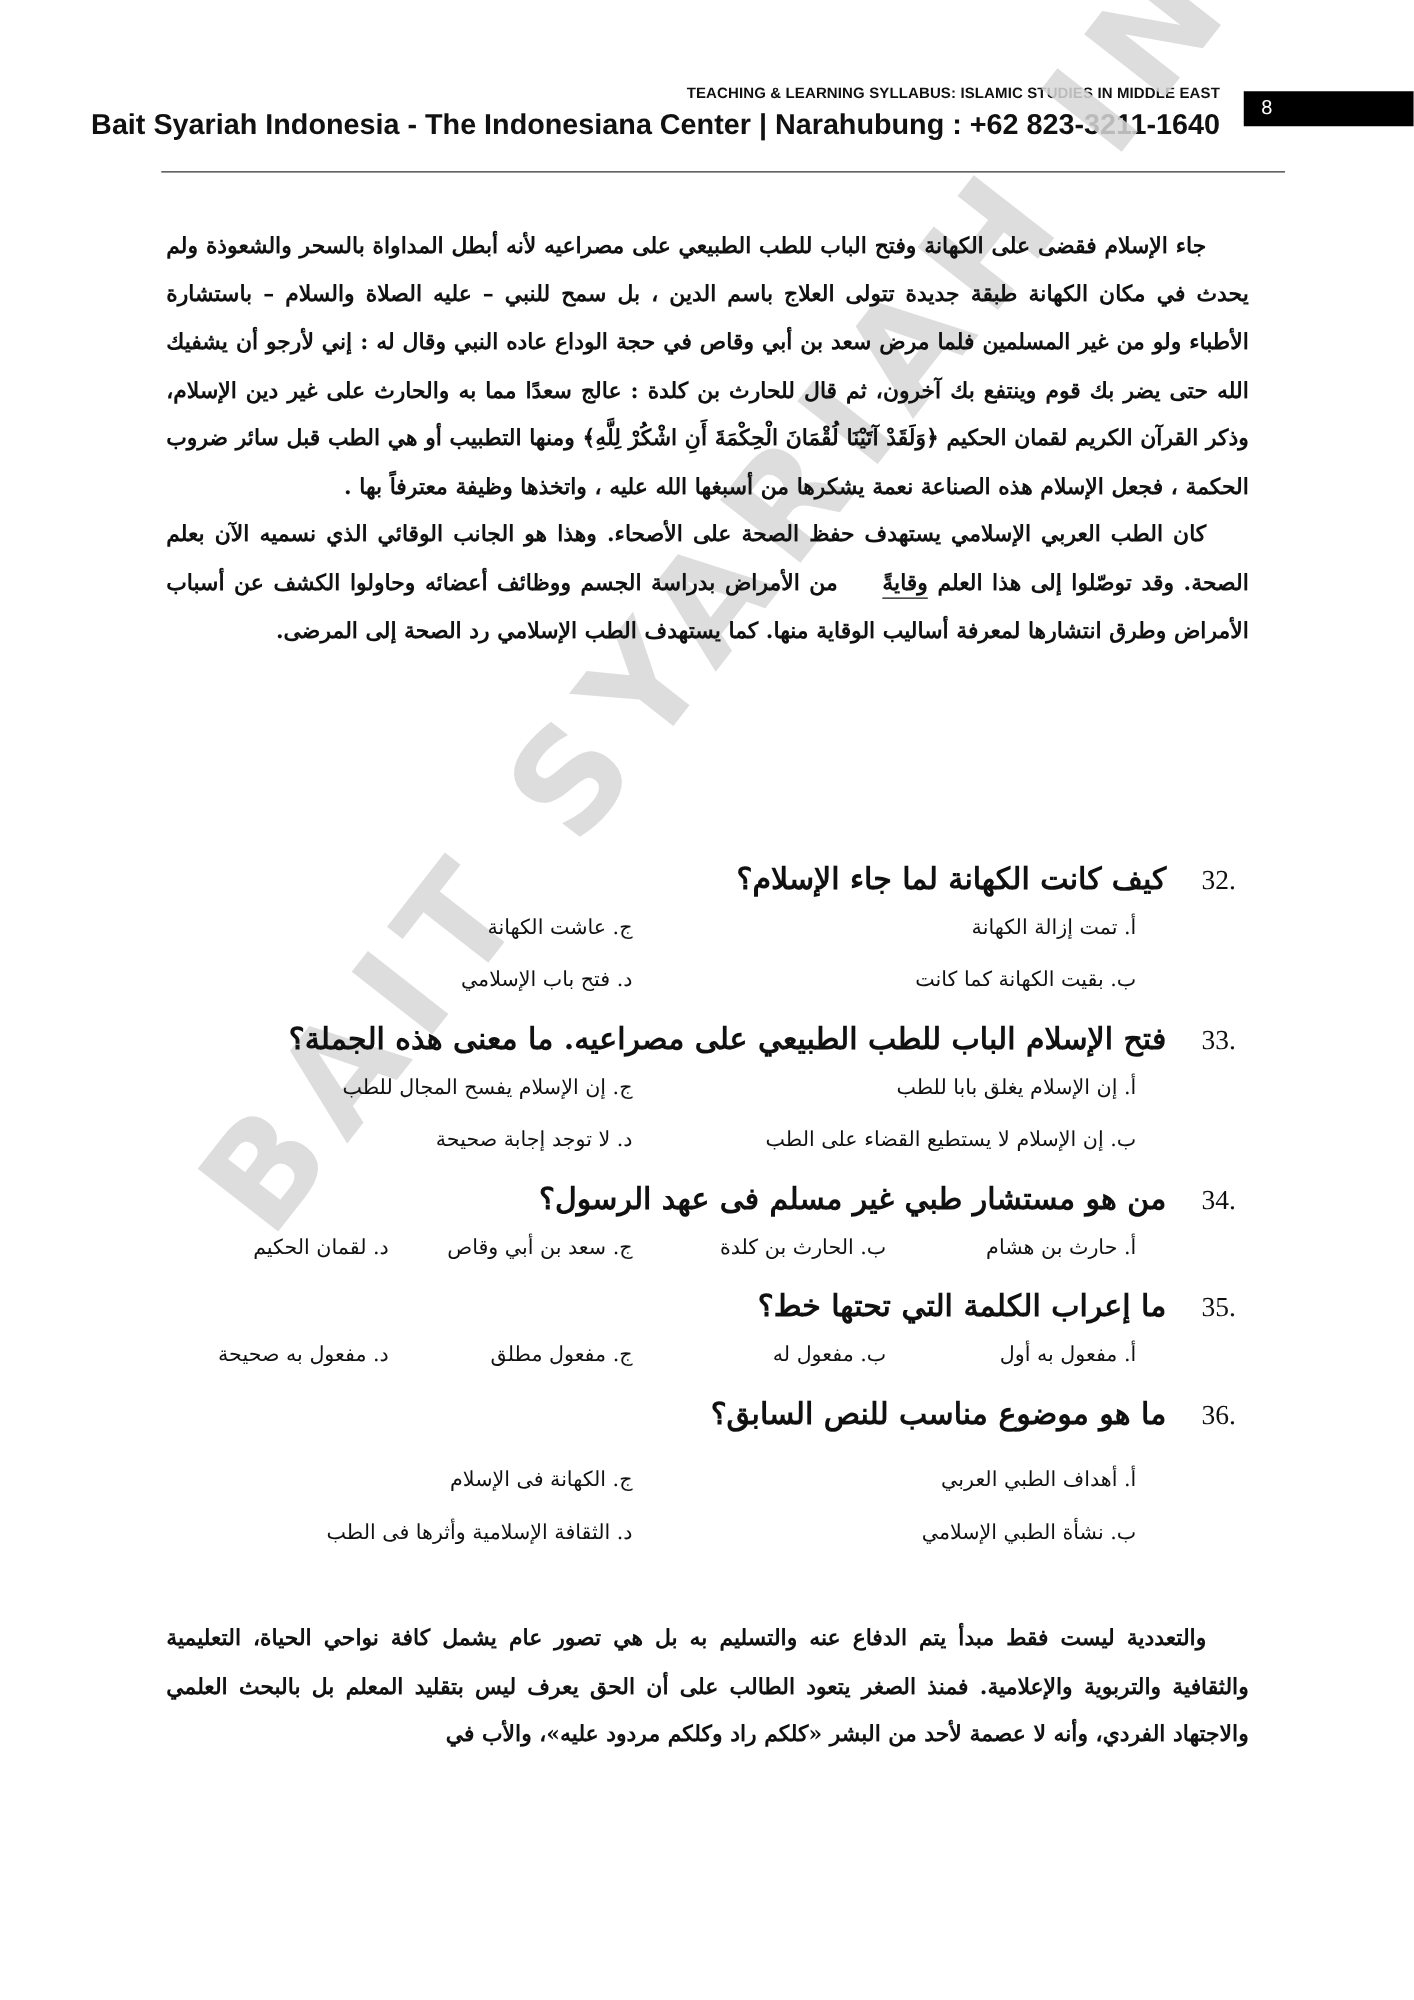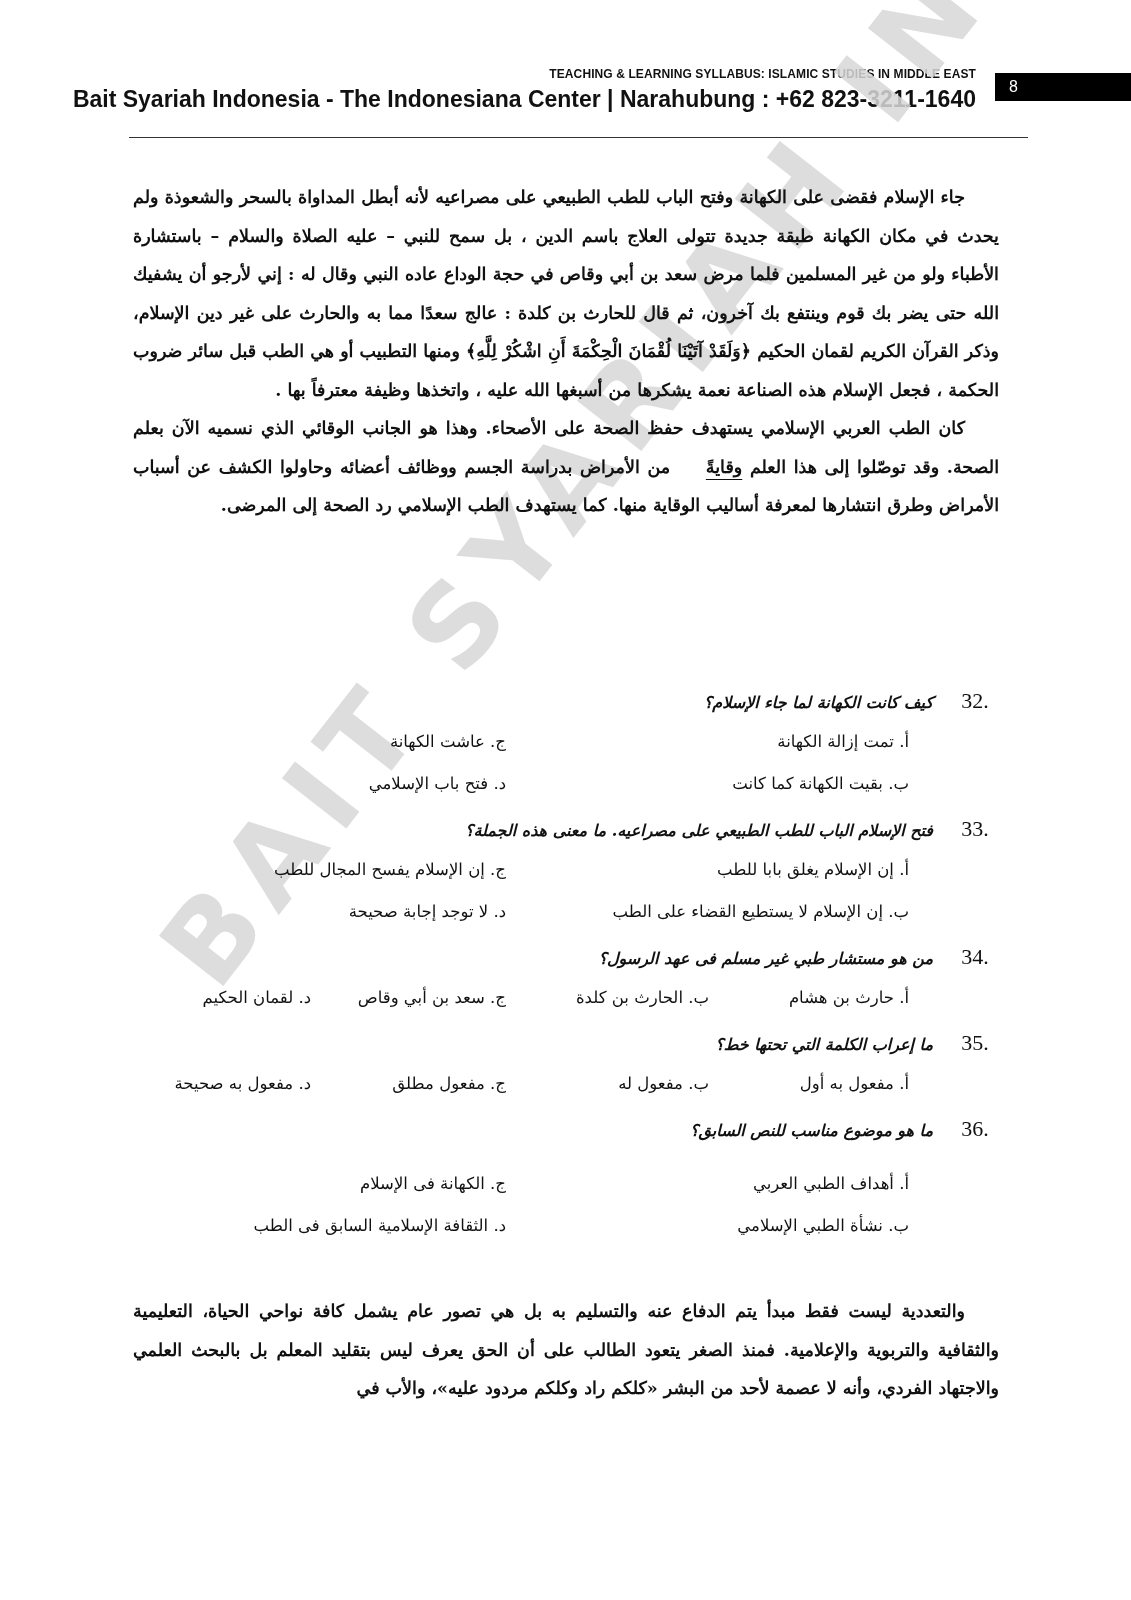--- a/index.html
+++ b/index.html
@@ -11,21 +11,21 @@
   .rule { position:absolute; top:137px; left:129px; width:899px; height:1px; background:#333; }
   .watermark { position:absolute; left:135px; top:930px; transform-origin:left top; transform:rotate(-52deg); font-family:"DejaVu Sans", sans-serif; font-weight:bold; font-size:112px; letter-spacing:14px; color:#d8d8d8; white-space:nowrap; opacity:0.85; z-index:0; pointer-events:none; }
   .content { position:absolute; left:133px; width:866px; top:178px; direction:rtl; z-index:1; }
   .para { font-weight:bold; font-size:17.5px; line-height:38.5px; text-align:justify; margin:0; }
   .para .indent { display:inline-block; width:34px; }
   .u { text-decoration:underline; text-underline-offset:6px;margin-left:28px; }
   .questions { position:absolute; left:133px; width:866px; top:688px; direction:rtl; z-index:1; }
   .q { display:flex; align-items:baseline; height:44px; }
   .q .num { width:48px; font-size:22px; font-family:"Liberation Serif", serif; direction:ltr; text-align:center; }
   .q .num span { display:inline-block; }
-  .q .qtext { font-weight:bold; font-size:16px; margin-right:18px;font-style:italic; }
+  .q .qtext { font-weight:bold; font-size:24px; margin-right:18px; }
   .opts { position:relative; height:42px; font-size:16.5px; }
   .opt { position:absolute; white-space:nowrap; }
   .closing { position:absolute; left:133px; width:866px; top:1292px; direction:rtl; z-index:1; }
 </style>
 </head>
 <body>
 
 <div class="header">
   <div class="l1">TEACHING &amp; LEARNING SYLLABUS: ISLAMIC STUDIES IN MIDDLE EAST</div>
   <div class="l2">Bait Syariah Indonesia - The Indonesiana Center | Narahubung : +62 823-3211-1640</div>
@@ -95,19 +95,19 @@
   <div class="q" style="height:58px">
     <div class="num"><span>36.</span></div>
     <div class="qtext">ما هو موضوع مناسب للنص السابق؟</div>
   </div>
   <div class="opts">
     <span class="opt" style="right:90px;top:0">أ. أهداف الطبي العربي</span>
     <span class="opt" style="right:493px;top:0">ج. الكهانة فى الإسلام</span>
   </div>
   <div class="opts">
     <span class="opt" style="right:90px;top:0">ب. نشأة الطبي الإسلامي</span>
-    <span class="opt" style="right:493px;top:0">د. الثقافة الإسلامية السابق فى الطب</span>
+    <span class="opt" style="right:493px;top:0">د. الثقافة الإسلامية وأثرها فى الطب</span>
   </div>
 </div>
 
 <div class="closing">
   <p class="para"><span class="indent"></span><span>والتعددية ليست فقط مبدأ يتم الدفاع عنه والتسليم به بل هي تصور عام يشمل كافة نواحي الحياة، التعليمية والثقافية والتربوية والإعلامية. فمنذ الصغر يتعود الطالب على أن الحق يعرف ليس بتقليد المعلم بل بالبحث العلمي والاجتهاد الفردي، وأنه لا عصمة لأحد من البشر «كلكم راد وكلكم مردود عليه»، والأب في</span></p>
 </div>
 
 </body></html>

